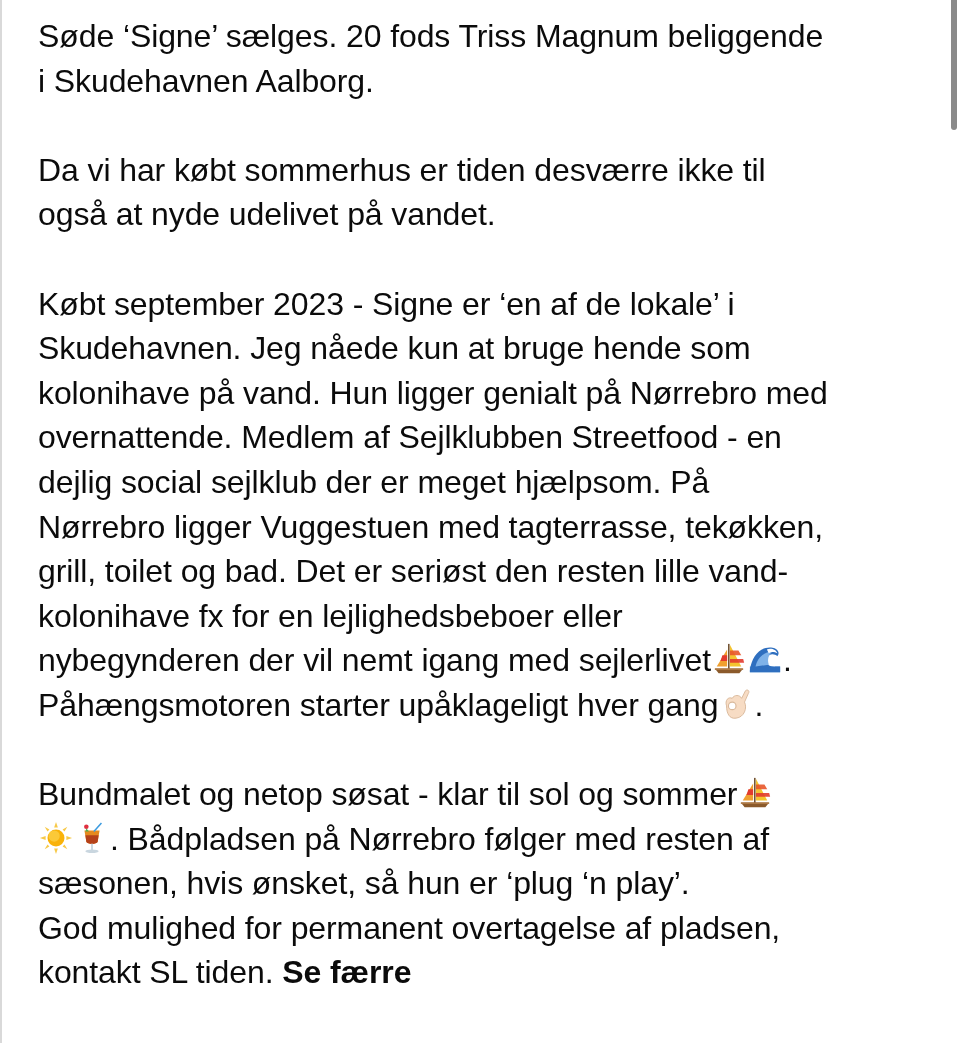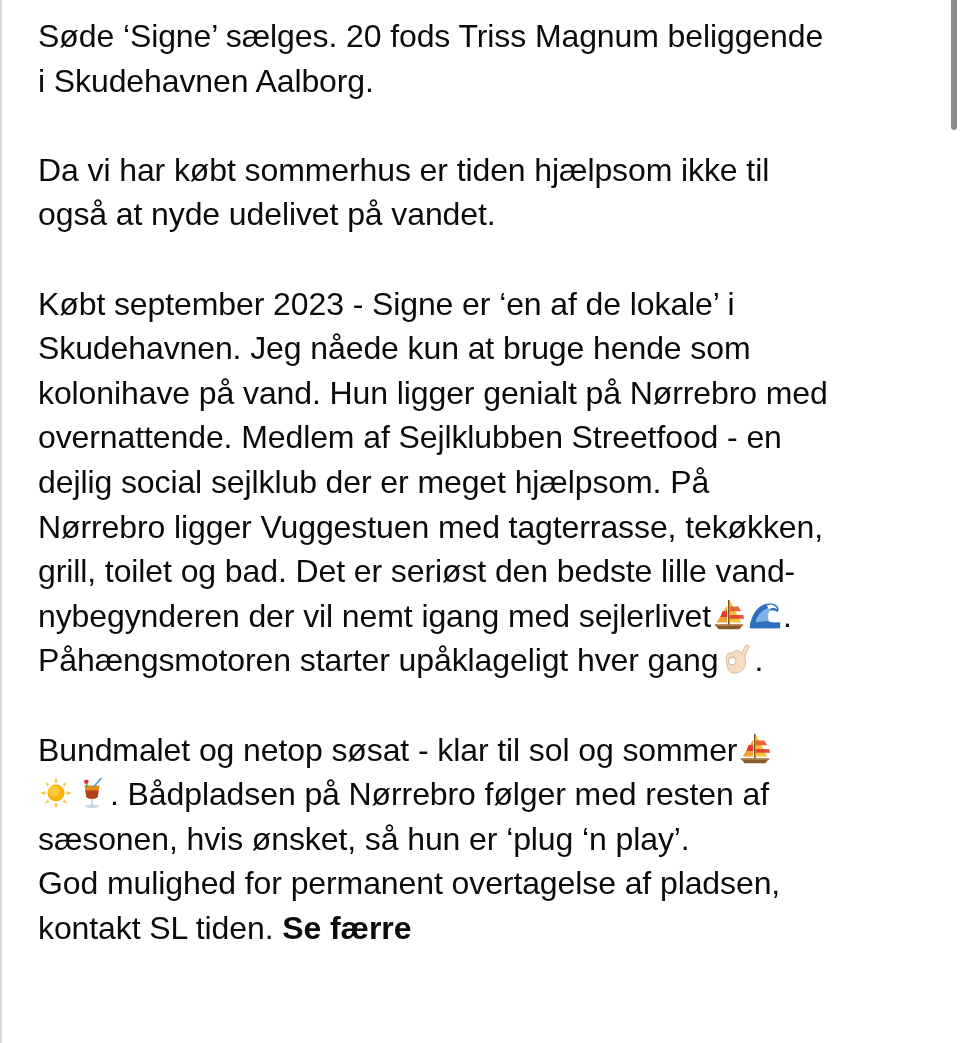--- a/index.html
+++ b/index.html
@@ -77,31 +77,32 @@
 <div class="scrollbar-track">
   <div class="scrollbar-thumb"></div>
 </div>
 
 <div class="post">
 
   <span class="line">Søde ‘Signe’ sælges. 20 fods Triss Magnum beliggende</span>
   <span class="line">i Skudehavnen Aalborg.</span>
   <span class="blank"></span>
 
-  <span class="line">Da vi har købt sommerhus er tiden hjælpsom ikke til</span>
+  <span class="line">Da vi har købt sommerhus er tiden desværre ikke til</span>
   <span class="line">også at nyde udelivet på vandet.</span>
   <span class="blank"></span>
 
   <span class="line">Købt september 2023 - Signe er ‘en af de lokale’ i</span>
   <span class="line">Skudehavnen. Jeg nåede kun at bruge hende som</span>
   <span class="line">kolonihave på vand. Hun ligger genialt på Nørrebro med</span>
   <span class="line">overnattende. Medlem af Sejlklubben Streetfood - en</span>
   <span class="line">dejlig social sejlklub der er meget hjælpsom. På</span>
   <span class="line">Nørrebro ligger Vuggestuen med tagterrasse, tekøkken,</span>
-  <span class="line">grill, toilet og bad. Det er seriøst den bedste lille vand-</span>
+  <span class="line">grill, toilet og bad. Det er seriøst den resten lille vand-</span>
+  <span class="line">kolonihave fx for en lejlighedsbeboer eller</span>
   <span class="line">
     <span>nybegynderen der vil nemt igang med sejlerlivet</span><svg class="emoji" viewBox="0 0 36 36">
       <rect x="17" y="2" width="1.6" height="27" fill="#6b4a2b"></rect>
       <polygon points="19,3 31,26 19,26" fill="#f4c430"></polygon>
       <polygon points="19,9 28,9 31,14 19,14" fill="#e8572a" opacity="0.9"></polygon>
       <polygon points="19,18 33,18 34,22 19,22" fill="#e23b2e" opacity="0.9"></polygon>
       <polygon points="16,8 16,26 5,26" fill="#f0a030"></polygon>
       <polygon points="16,14 16,20 9,20 11,14" fill="#e23b2e"></polygon>
       <path d="M3 28 L33 28 L29 33 L7 33 Z" fill="#8b5a2b"></path>
       <rect x="3" y="28" width="30" height="1.6" fill="#b07a45"></rect>

